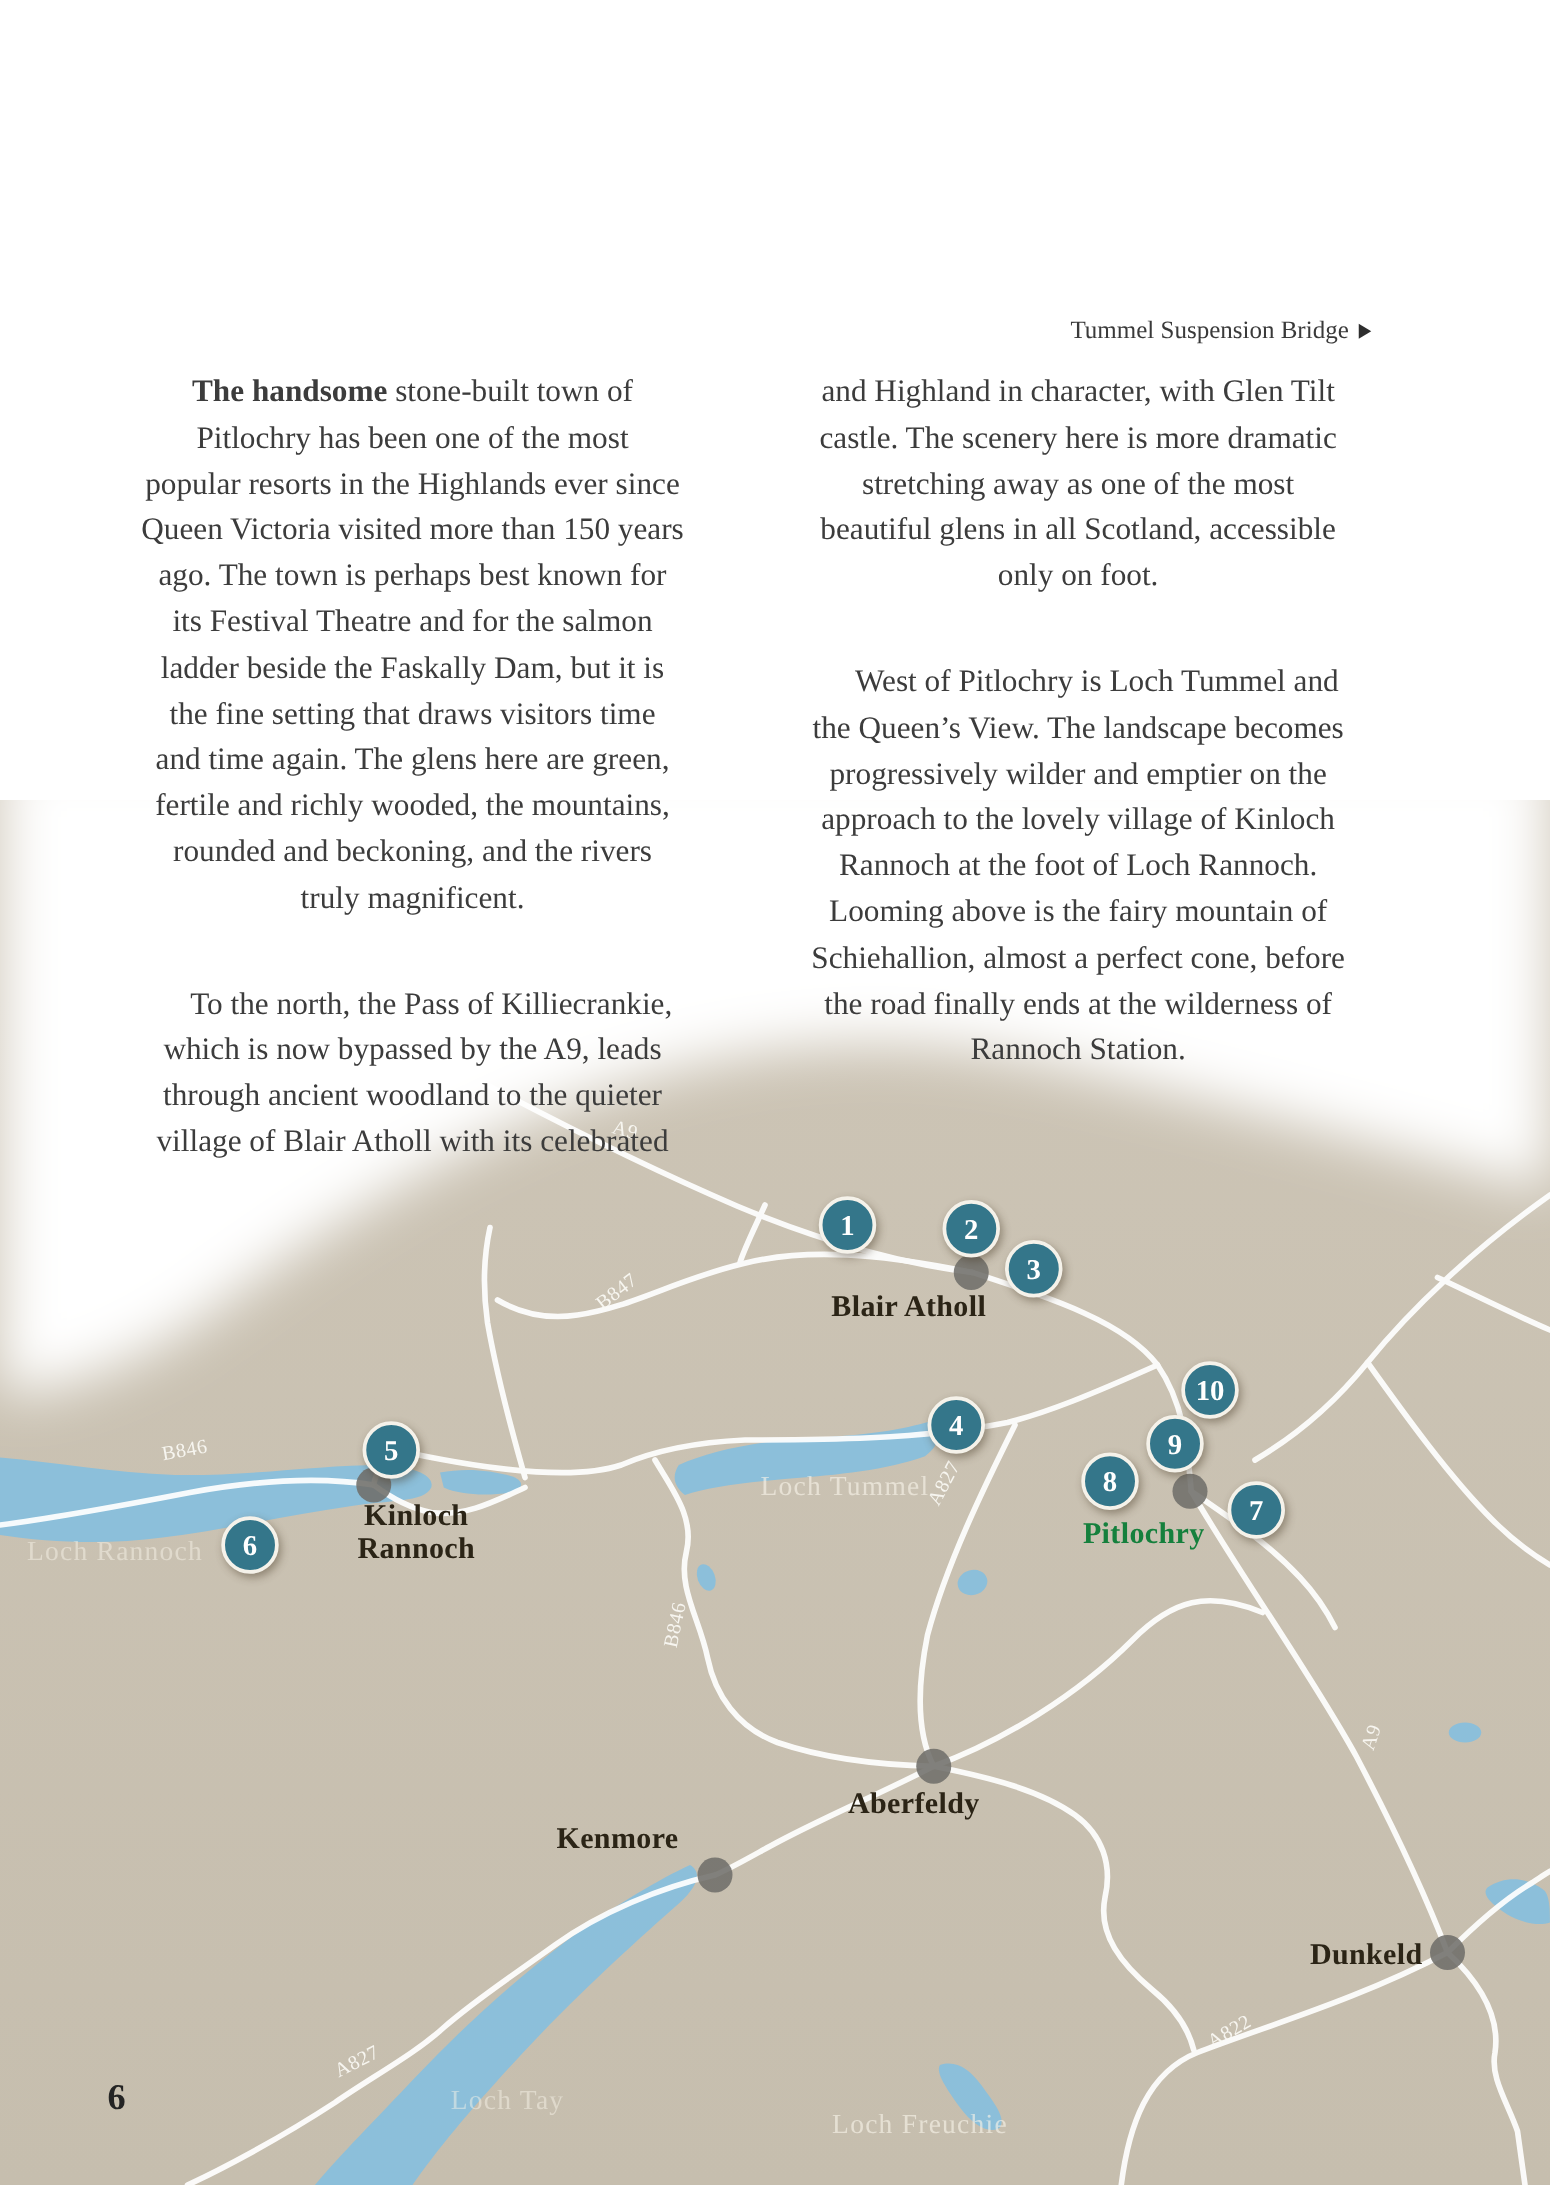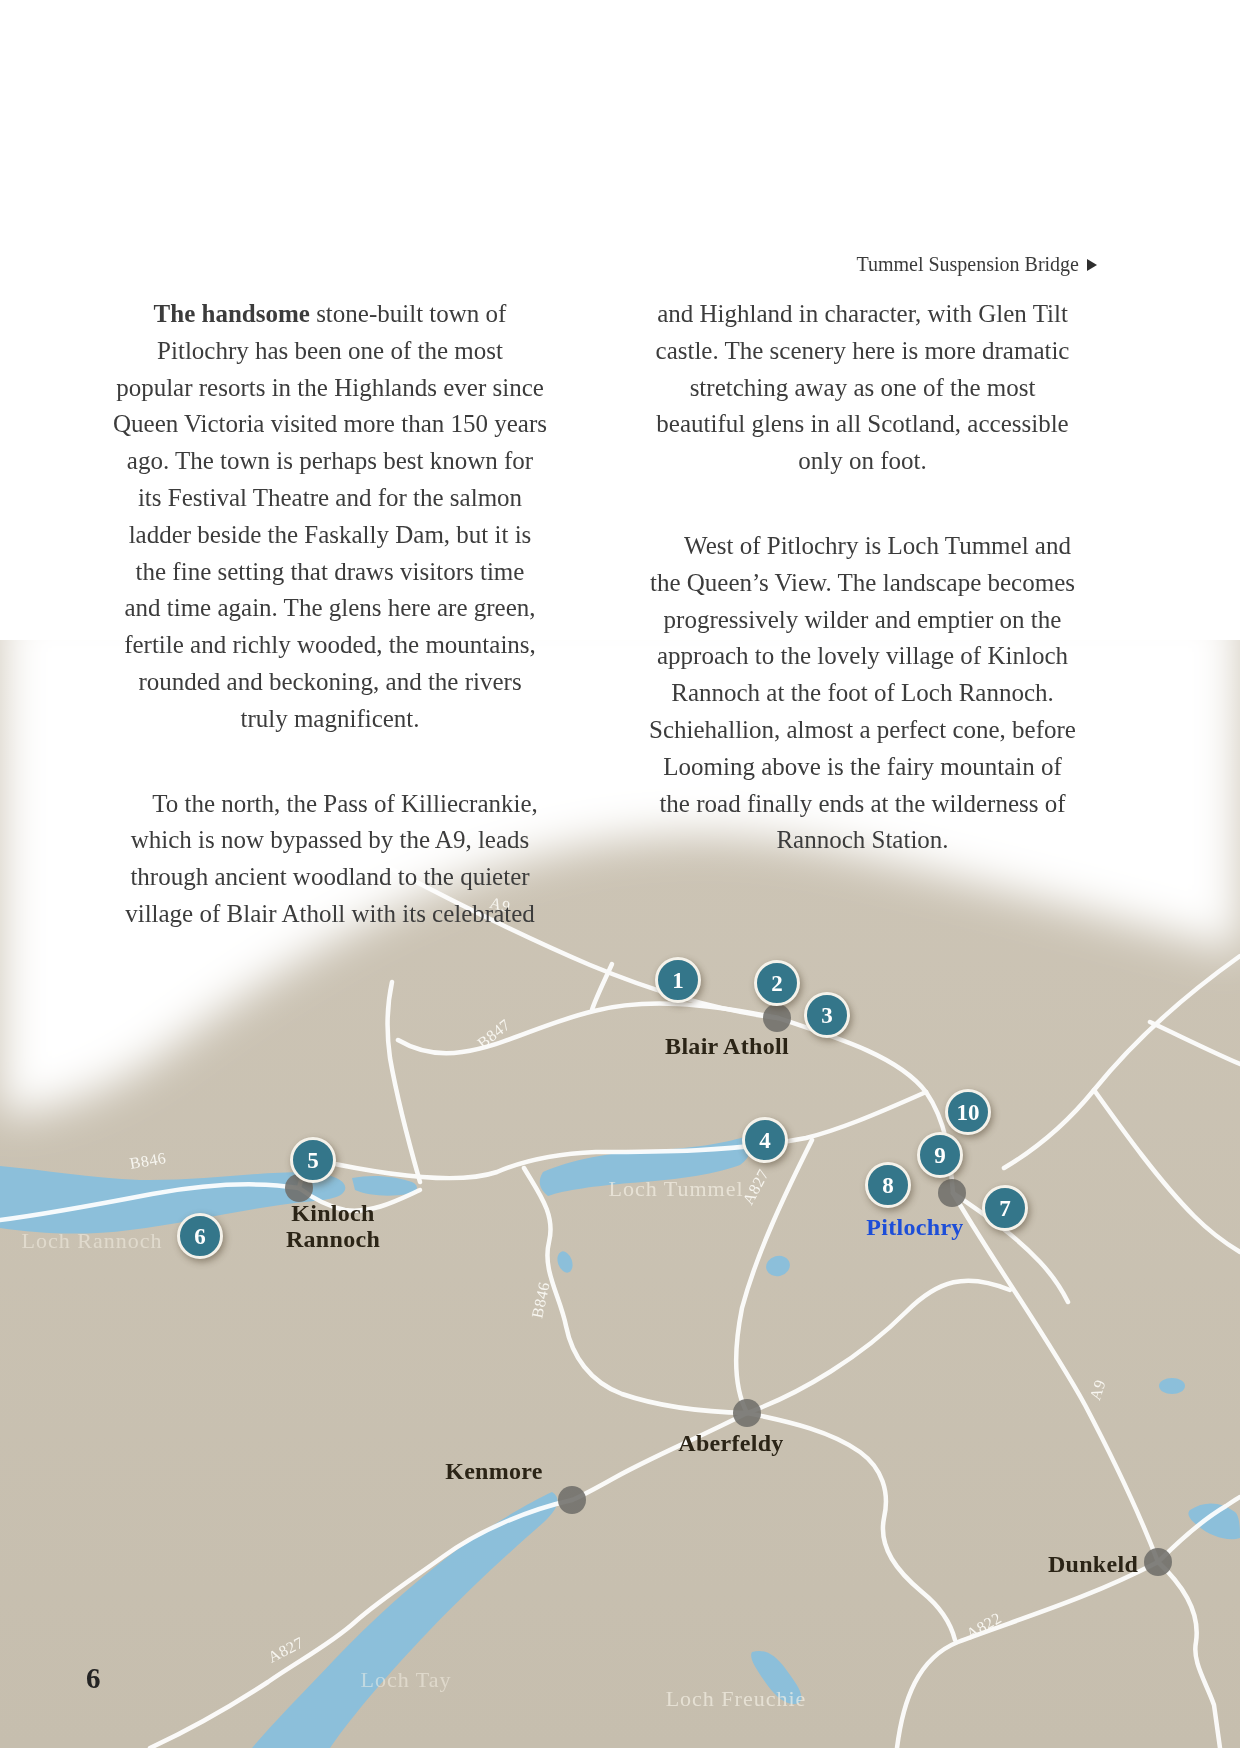--- a/index.html
+++ b/index.html
@@ -109,21 +109,21 @@
   <path fill="#ffffff" filter="url(#softedge)" d="M0,600 L1240,600 L1240,952 C1150,930 1040,898 930,872 C840,850 760,830 668,836 C585,840 505,862 432,892 C350,926 250,988 165,1052 C100,1098 45,1112 0,1116 Z"></path>
 </svg>
 
 <div id="map-overlay">
     <div class="dot" style="left: 777px; top: 1018px; background: rgba(112, 110, 106, 0.88);"></div>
     <div class="town" style="left: 727px; top: 1046px; color: rgb(43, 36, 22);">Blair Atholl</div>
     <div class="dot" style="left: 299px; top: 1188px; background: rgba(112, 110, 106, 0.88);"></div>
     <div class="town" style="left: 333px; top: 1226px; color: rgb(43, 36, 22);">Kinloch
 Rannoch</div>
     <div class="dot" style="left: 952px; top: 1193px; background: rgba(112, 110, 106, 0.88);"></div>
-    <div class="town" style="left: 915px; top: 1227px; color: #1d4ed8;">Pitlochry</div>
+    <div class="town" style="left: 915px; top: 1227px; color: #15803d;">Pitlochry</div>
     <div class="dot" style="left: 747px; top: 1413px; background: rgba(112, 110, 106, 0.88);"></div>
     <div class="town" style="left: 731px; top: 1443px; color: rgb(43, 36, 22);">Aberfeldy</div>
     <div class="dot" style="left: 572px; top: 1500px; background: rgba(112, 110, 106, 0.88);"></div>
     <div class="town" style="left: 494px; top: 1471px; color: rgb(43, 36, 22);">Kenmore</div>
     <div class="dot" style="left: 1158px; top: 1562px; background: rgba(112, 110, 106, 0.88);"></div>
     <div class="town" style="left: 1093px; top: 1564px; color: rgb(43, 36, 22);">Dunkeld</div>
     <div class="loch-label" style="left: 92px; top: 1241px; opacity: 0.5; color: rgb(247, 243, 232);">Loch Rannoch</div>
     <div class="loch-label" style="left: 676px; top: 1189px; opacity: 0.65; color: rgb(247, 243, 232);">Loch Tummel</div>
     <div class="loch-label" style="left: 406px; top: 1680px; opacity: 0.5; color: rgb(247, 243, 232);">Loch Tay</div>
     <div class="loch-label" style="left: 718px; top: 1699px; opacity: 0.65; color: rgb(247, 243, 232); margin-left: 18px;">Loch Freuchie</div>
@@ -182,20 +182,20 @@
       <div>stretching away as one of the most</div>
       <div>beautiful glens in all Scotland, accessible</div>
       <div>only on foot.</div>
     </div>
   <div>
       <div class="indent">West of Pitlochry is Loch Tummel and</div>
       <div>the Queen’s View. The landscape becomes</div>
       <div>progressively wilder and emptier on the</div>
       <div>approach to the lovely village of Kinloch</div>
       <div>Rannoch at the foot of Loch Rannoch.</div>
+      <div>Looming above is the fairy mountain of</div>
       <div>Schiehallion, almost a perfect cone, before</div>
-      <div>Looming above is the fairy mountain of</div>
       <div>the road finally ends at the wilderness of</div>
       <div>Rannoch Station.</div>
     </div>
 </div>
 
 <div class="pagenum text-layer">6</div>
 
 </body></html>

